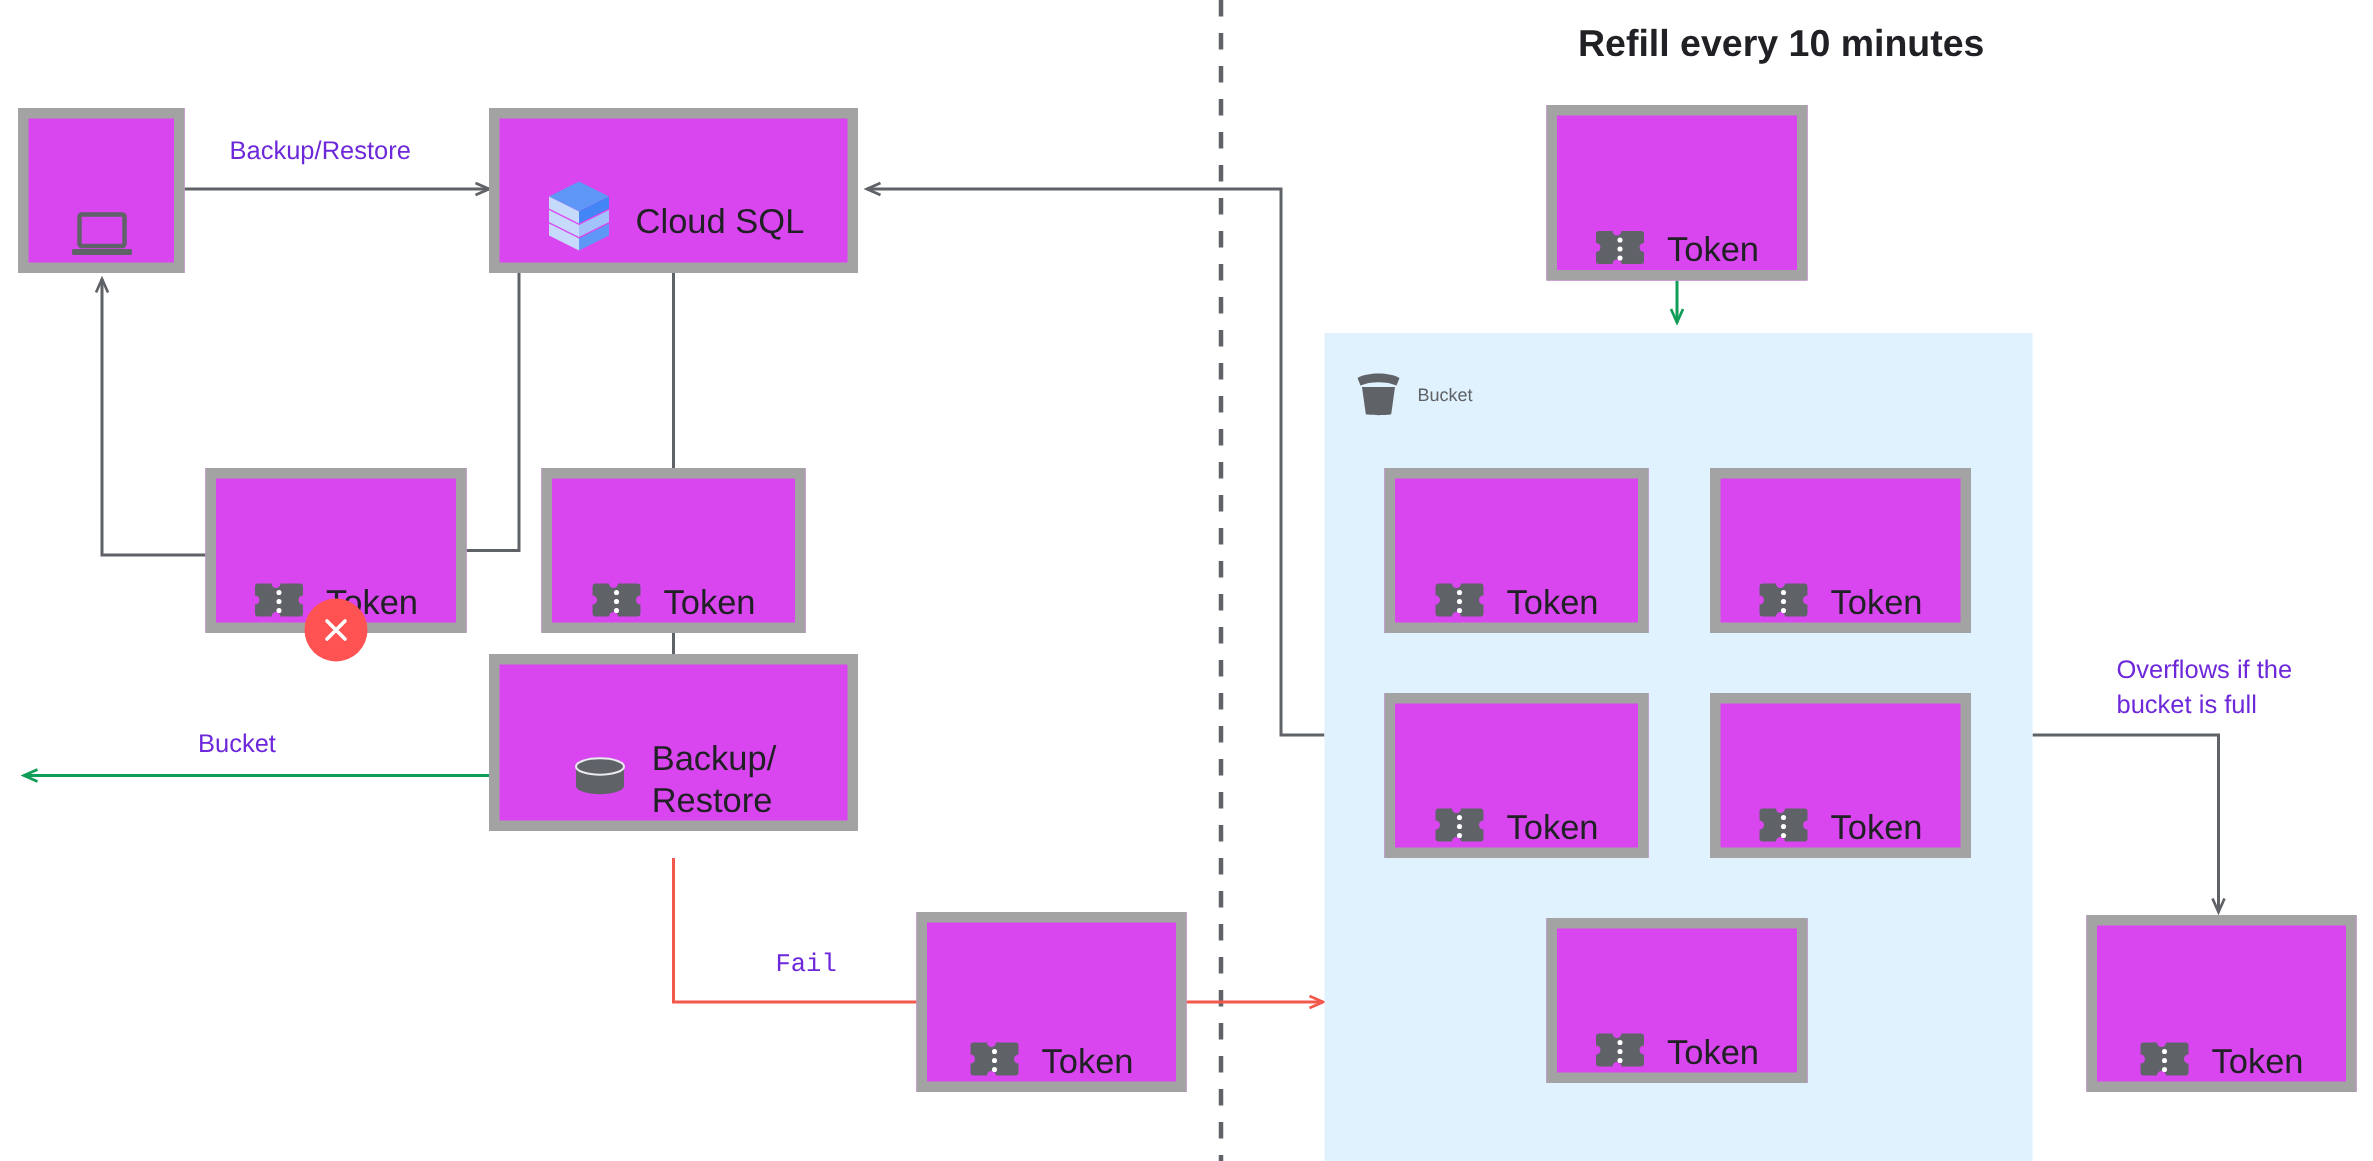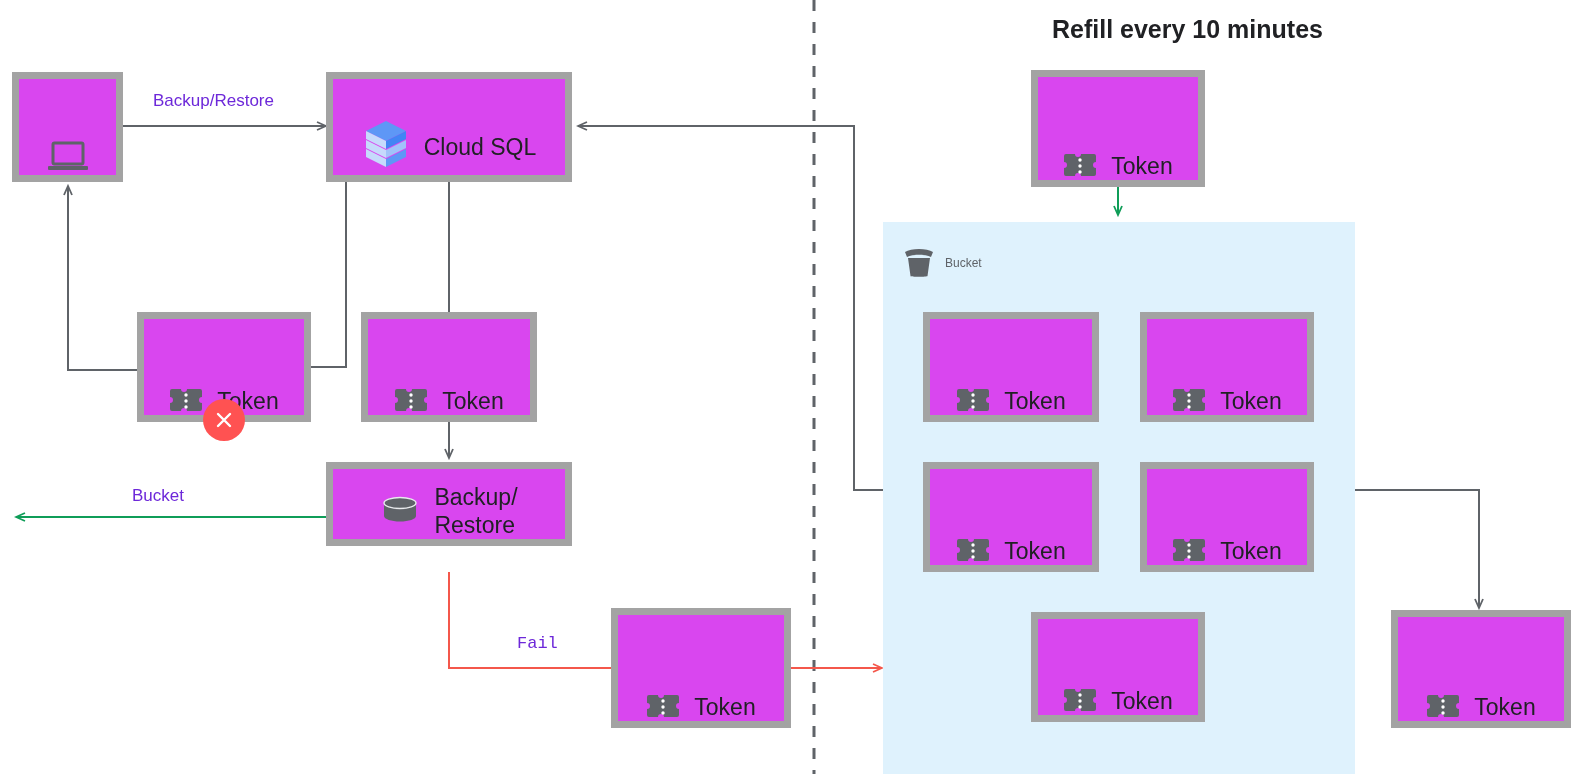--- a/index.html
+++ b/index.html
@@ -135,21 +135,21 @@
           <path d="M3,2 h9 a3,3 0 0 0 3,3 a3,3 0 0 0 3,-3 h13 a2,2 0 0 1 2,2 v6 a3,3 0 0 0 0,6 v6 a2,2 0 0 1 -2,2 h-13 a3,3 0 0 0 -3,-3 a3,3 0 0 0 -3,3 h-9 a2,2 0 0 1 -2,-2 v-6 a3,3 0 0 0 0,-6 v-6 a2,2 0 0 1 2,-2 z" fill="#5f6368"></path>
           <circle cx="17" cy="8" r="1.7" fill="#ffffff"></circle>
           <circle cx="17" cy="14" r="1.7" fill="#ffffff"></circle>
           <circle cx="17" cy="20" r="1.7" fill="#ffffff"></circle>
         </svg>
       </span>
       <span class="node-label">Token</span>
     </div>
   </div>
 
-  <div class="node" style="left:326px;top:462px;width:246px;height:84px;">
+  <div class="node" style="left:326px;top:436px;width:246px;height:118px;">
     <div class="node-inner">
       <span class="icon">
         <svg width="40" height="34" viewBox="0 0 40 34">
           <ellipse cx="20" cy="9" rx="16" ry="5.5" fill="#5f6368"></ellipse>
           <path d="M4,9 v13 c0,3 7.2,5.5 16,5.5 s16,-2.5 16,-5.5 V9 z" fill="#5f6368"></path>
           <ellipse cx="20" cy="9" rx="16" ry="5.5" fill="none" stroke="#e8eaed" stroke-width="1.4"></ellipse>
         </svg>
       </span>
       <span class="node-label">Backup/
 Restore</span>
@@ -267,14 +267,16 @@
       <span class="node-label">Token</span>
     </div>
   </div>
 
   <div class="edge-label" style="left:153px;top:90px;">Backup/Restore</div>
 
   <div class="edge-label" style="left:132px;top:485px;">Bucket</div>
 
   <div class="edge-label" style="left:517px;top:633px;font-family:Liberation Mono, monospace;">Fail</div>
 
+  <div class="edge-label" style="left:1411px;top:436px;">Overflows if the
+bucket is full</div>
 
 </div>
 
 </body></html>

